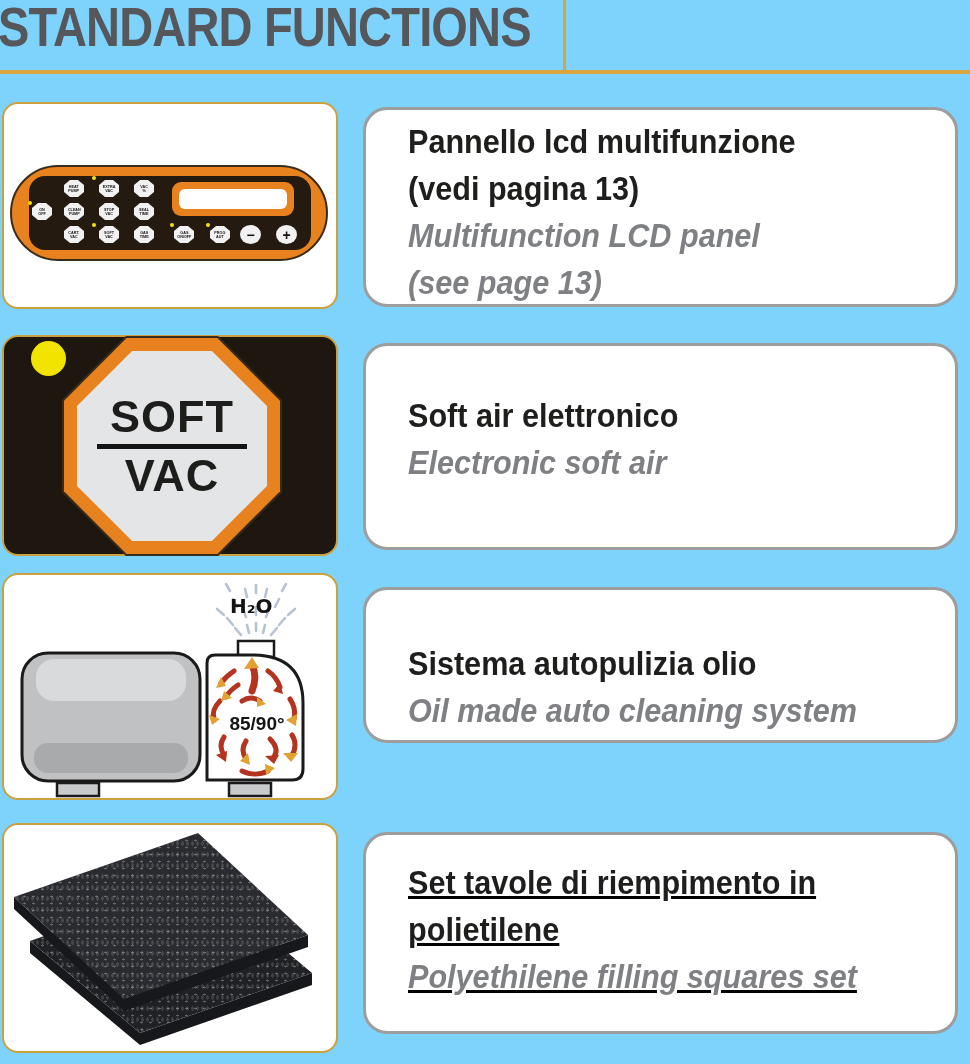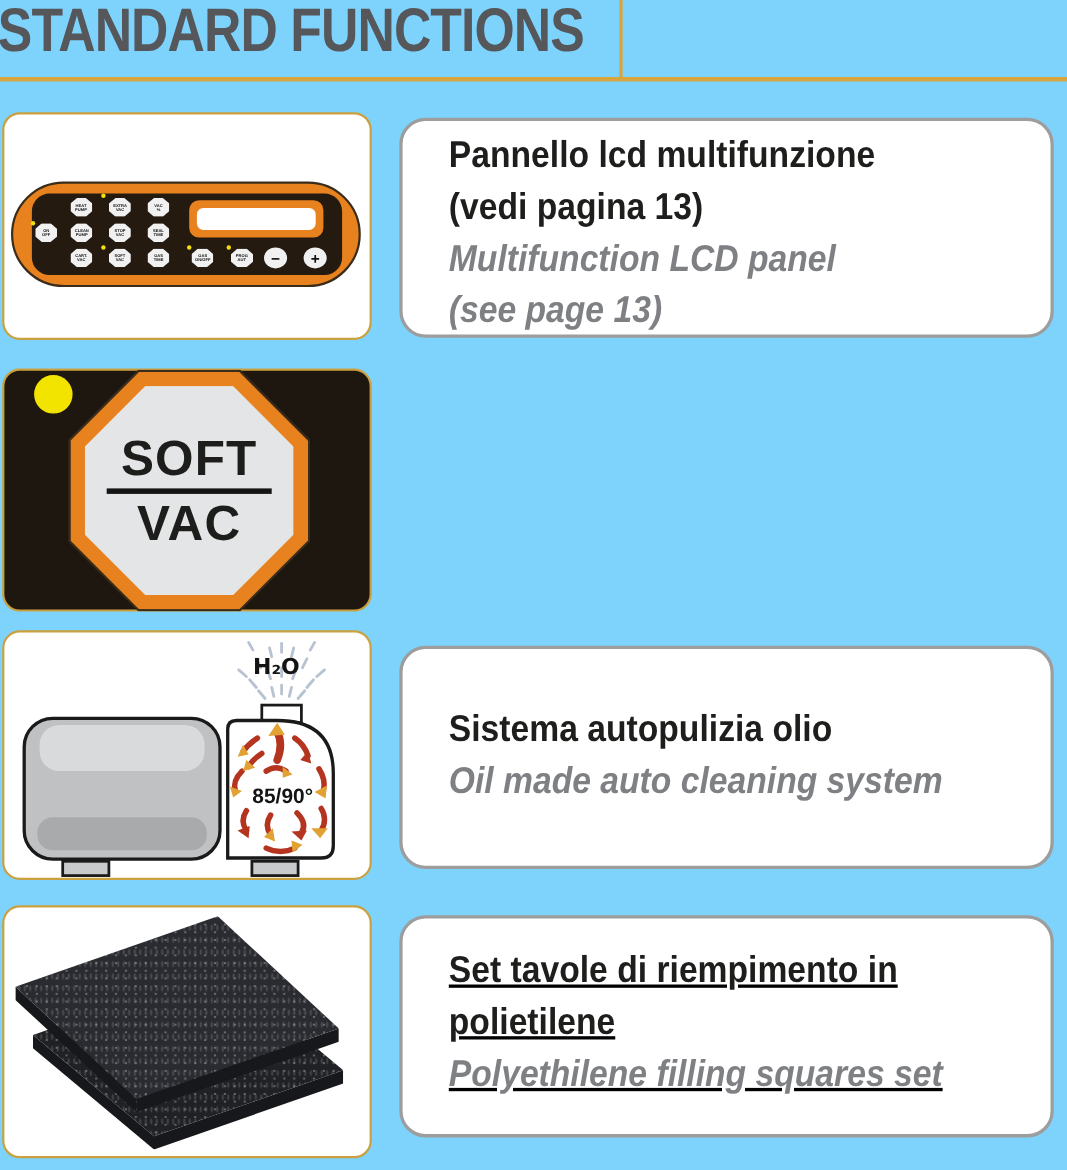--- a/index.html
+++ b/index.html
@@ -173,20 +173,24 @@
   <div class="imgbox" style="top:335px;height:221px;background:#1d1710;"></div>
   <div class="ycircle"></div>
   <div class="oct oct-outline"></div>
   <div class="oct oct-orange"></div>
   <div class="oct oct-gray">
     <div class="oct-word">SOFT</div>
     <div class="oct-divider"></div>
     <div class="oct-word">VAC</div>
   </div>
 
+  <div class="txtbox" style="top:343px;height:207px;padding-top:46px;">
+    <div class="it-line">Soft air elettronico</div>
+    <div class="en-line">Electronic soft air</div>
+  </div>
 
   <div class="imgbox" style="top:573px;height:227px;"></div>
   <svg style="position:absolute;left:2px;top:573px;" width="336" height="227" viewBox="0 0 336 227">
 
     <g stroke="#b8c3d2" stroke-width="2.6" stroke-linecap="round">
       <line x1="247" y1="60" x2="245" y2="52"></line>
         <line x1="254" y1="58" x2="254" y2="50"></line>
       <line x1="261" y1="60" x2="263" y2="52"></line>
         <line x1="239" y1="62" x2="233" y2="55"></line>
       <line x1="269" y1="62" x2="275" y2="55"></line>
@@ -244,21 +248,21 @@
       <polygon points="219,128 222,118 230,125" fill="#e2a233" stroke="none"></polygon>
     </g>
     <text x="255" y="157" text-anchor="middle" font-size="19" font-weight="bold" fill="#141414">85/90°</text>
 
     <g>
       <rect x="55" y="210" width="42" height="13" fill="#c9cacc" stroke="#1a1a1a" stroke-width="2.5"></rect>
       <rect x="227" y="210" width="42" height="13" fill="#c9cacc" stroke="#1a1a1a" stroke-width="2.5"></rect>
     </g>
   </svg>
 
-  <div class="txtbox" style="top:587px;height:203px;padding-top:50px;">
+  <div class="txtbox" style="top:587px;height:156px;padding-top:50px;">
     <div class="it-line">Sistema autopulizia olio</div>
     <div class="en-line">Oil made auto cleaning system</div>
   </div>
 
   <div class="imgbox" style="top:823px;height:230px;"></div>
   <div class="plates-wrap">
 
     <div class="plate-edge" style="clip-path:polygon(28px 118px,138px 210px,138px 222px,28px 130px);"></div>
     <div class="plate-edge" style="clip-path:polygon(138px 210px,310px 150px,310px 162px,138px 222px);"></div>
     <div class="plate bottom" style="clip-path:polygon(28px 118px,200px 58px,310px 150px,138px 210px);"></div>

